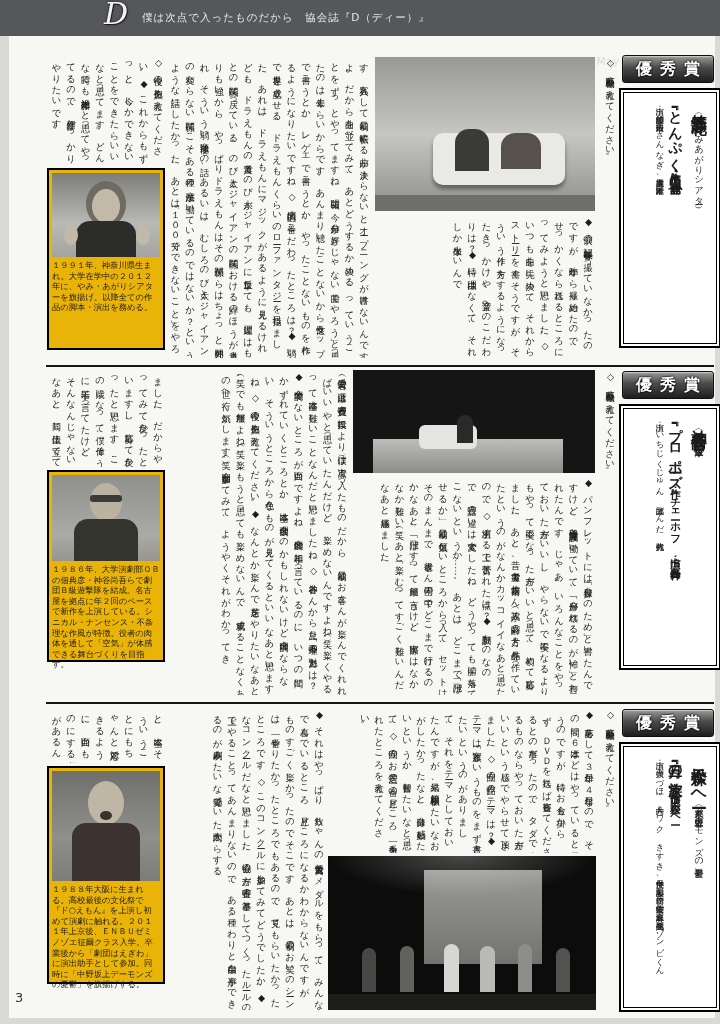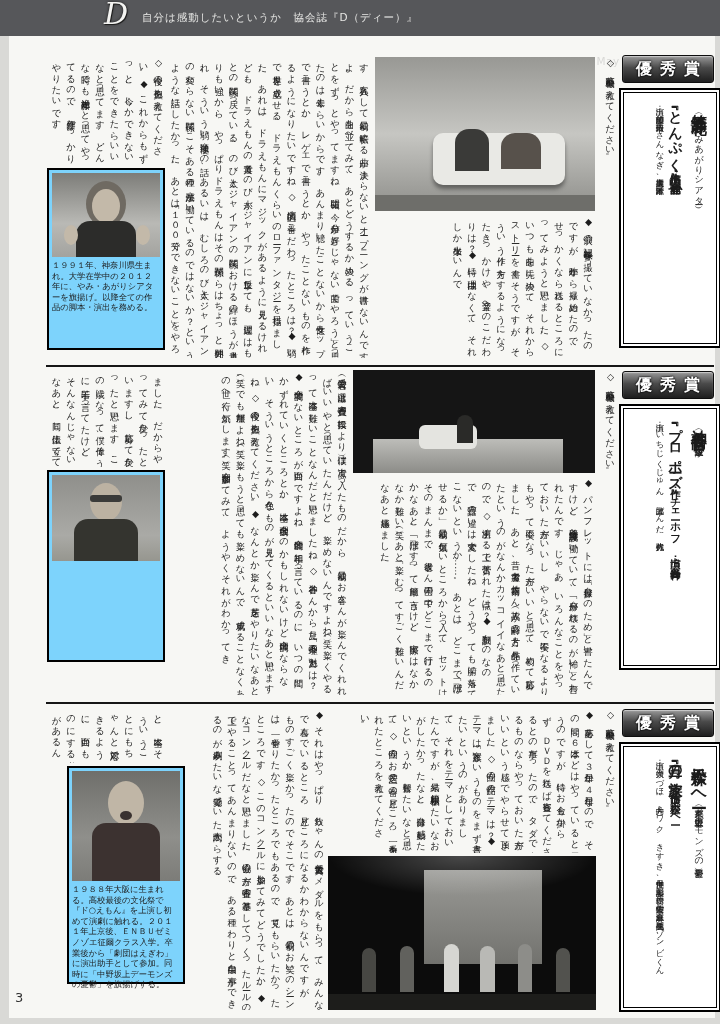--- a/index.html
+++ b/index.html
@@ -27,38 +27,38 @@
          writing-mode:vertical-rl;text-orientation:mixed;padding:8px 5px;overflow:hidden;}
   .credit-line{display:block;margin:0 2px;}
   .credit-name{font-size:16px;font-weight:bold;letter-spacing:2px;}
   .credit-aff{font-size:9px;letter-spacing:0;}
   .work-title{font-size:14px;font-weight:bold;}
   .credit-sub{font-size:10.5px;font-weight:bold;}
   .cast-line{font-size:8.3px;line-height:11px;letter-spacing:0;}
   .divider{position:absolute;left:46px;width:668px;height:2px;background:#161616;}
   
   .photo{position:absolute;overflow:hidden;}
-  .biobox{position:absolute;border:2px solid #000;background:#7dd3fc;padding:3px;box-sizing:border-box;}
+  .biobox{position:absolute;border:2px solid #000;background:#eab308;padding:3px;box-sizing:border-box;}
   .bio-photo{position:relative;width:100%;overflow:hidden;}
   .bio-caption{font-size:8.3px;line-height:10.6px;margin-top:3px;letter-spacing:0;}
   .sil-head{position:absolute;border-radius:50%;}
   .sil-body{position:absolute;border-radius:14px 14px 0 0;}
   .pnum{position:absolute;left:15px;top:990px;font-size:13px;color:#333;}
 </style>
 </head>
 <body>
 
 <div class="page">
   <div class="edge edge-left"></div>
   <div class="edge edge-right"></div>
   <div class="edge edge-bottom"></div>
 
   <div class="header">
     <span class="d-logo">D</span>
-    <span class="journal-title">自分は感動したいというか　協会誌『D（ディー）』</span>
+    <span class="journal-title">僕は次点で入ったものだから　協会誌『D（ディー）』</span>
     <span class="issue-info">2018.May ／ http://jda.jp</span>
   </div>
 
   <div class="badge" style="left:622px;top:55px;">優秀賞</div>
   <div class="creditbox" style="left:619px;top:88px;width:94px;height:252px;">
     <div class="creditbox-inner">
       <span class="credit-line"><span class="credit-name">笠浦静花</span><span class="credit-aff">（東京都／やみ・あがりシアター）</span></span>
       <span class="credit-line"><span class="work-title">『とんぷく虫』</span><span class="credit-sub">作・演出：笠浦静花</span></span>
       <span class="credit-line cast-line">出演：加藤睦望、依田玲奈、さんなぎ、高橋慶太、鈴木茉唯</span>
     </div>
@@ -105,20 +105,21 @@
   <div class="vtext" style="left:351px;top:477px;width:244px;height:218px;">◆パンフレットには「自分探しのため」と書いたんですけど、普段介護施設で働いていて、「自分が壊れるのが怖い」と言われたんです。じゃあ、いろんなことをやっておいた方がいいし、やらないで不安になるよりもやって不安になった方がいいと思って、初めて応募しました。あと、昔、名古屋で竹内菊さん（故人）が高齢の方々と作品を作っていたというのがなんかカッコイイなあと思ったので。◇演出する上で苦労された点は？◆翻訳ものなので、言語の違いは大変でしたね。どうやっても腑に落ちてこないというか……。あとは、どこまで「飛ばせるか」。最初は何気ないところから入って、セットはそのまんまで、役者さん同士の中でどこまで行けるのかなあと。「飛ばす」って簡単に言うけど、実際にはなかなか難しい（笑）。あと「楽しむ」ってすごく難しいんだなあと痛感しました。</div>
   <div class="vtext" style="left:167px;top:371px;width:182px;height:324px;">（受賞者の選出は審査員の投票により）僕は次点で入ったものだから、最初はお客さんが楽しんでくれればいいやと思っていたんだけど、楽しめないんですよね（笑）。楽しくやるって本当は難しいことなんだと思いましたね。◇神谷さんから見た「不条理の魅力」とは？◆合理的でないところが面白いですよね。合理的に相手に言っているのに、いつの間にかずれていくところとか。本当は合理的なのかもしれないけど合理的にならない、そういうところから色々なものが見えてくるといいなあと思いますね。◇今後の抱負を教えてください。◆なんとか楽しんで芝居をやりたいなあと（笑）。でも無理だよね（笑）。楽しもうと思っても楽しめないんで、成就することなくあの世へ行く気がします（笑）。今回参加してみて、ようやくそれがわかってき</div>
   <div class="vtext" style="left:47px;top:371px;width:118px;height:96px;">ました。だからやってみて良かったと思いますし、応募して良かったと思います。この歳になって僕、偉そうに若手に言ってたけど、そんなんじゃないなあと。同じ土俵に立てて良かったと思いますね。</div>
 
   <div class="biobox" style="left:47px;top:470px;width:118px;height:192px;">
     <div class="bio-photo" style="height:86px;background:linear-gradient(180deg,#8f8f8b 0%,#aaaaa6 70%,#96968f 100%);">
       <div class="sil-head" style="left:38px;top:8px;width:32px;height:38px;background:#bcb2a2;"></div>
       <div style="position:absolute;left:38px;top:20px;width:32px;height:7px;background:#3b3b39;border-radius:3px;"></div>
       <div class="sil-body" style="left:22px;top:44px;width:64px;height:42px;background:#34342f;"></div>
     </div>
+    <div class="bio-caption">１９８６年、大学演劇部ＯＢの佃典彦・神谷尚吾らで劇団Ｂ級遊撃隊を結成。名古屋を拠点に年２回のペースで新作を上演している。シニカル・ナンセンス・不条理な作風が特徴。役者の肉体を通して「空気」が体感できる舞台づくりを目指す。</div>
   </div>
   <div class="divider" style="top:702px;"></div>
 
   <div class="badge" style="left:622px;top:709px;">優秀賞</div>
   <div class="creditbox" style="left:619px;top:742px;width:94px;height:262px;">
     <div class="creditbox-inner">
       <span class="credit-line"><span class="credit-name">松森モヘー</span><span class="credit-aff">（東京都／中野坂上デーモンズの憂鬱）</span></span>
       <span class="credit-line"><span class="work-title">『三月の家族。』</span><span class="credit-sub">作・演出：松森モヘー</span></span>
       <span class="credit-line cast-line">出演：大須みづほ、井内ミワク、きすき、中尾伸良、工藤彩加、菅原樹、佐藤宏樹、三森麻美、高橋花生、ゾンビくん</span>
     </div>
@@ -133,21 +134,21 @@
     <div class="sil-body" style="left:72px;bottom:18px;width:14px;height:46px;background:#61615d;"></div>
     <div class="sil-body" style="left:116px;bottom:18px;width:15px;height:48px;background:#d6d6d2;"></div>
     <div class="sil-body" style="left:152px;bottom:18px;width:15px;height:46px;background:#b9b9b5;"></div>
     <div class="sil-body" style="left:190px;bottom:18px;width:14px;height:48px;background:#8d8d89;"></div>
     <div class="sil-body" style="left:228px;bottom:18px;width:14px;height:44px;background:#52524e;"></div>
     <div style="position:absolute;left:0;bottom:0;width:100%;height:16px;background:#1d1d1b;"></div>
   </div>
   <div class="vtext" style="left:167px;top:709px;width:159px;height:301px;">◆それはやっぱり、欽ちゃんの仮装大賞でメダルをもらって、みんなで喜んでいるところ。見どころになるかわからないんですが、ものすごく楽しかったのでそこです。あとは、最初のお笑いのシーンは、一番やりたかったところでもあるので、見てもらいたかったところです。◇このコンクールに参加してみてどうでしたか。◆大変なコンクールだなと思いました。協会の方が審査の基準としてつくったルールの上でやることってあんまりないので、ある種、わりと自由な事ができるのが演劇みたいな感覚でいた人間からする</div>
   <div class="vtext" style="left:47px;top:709px;width:118px;height:54px;">と、本当にそういうことにもちゃんと対応できるように、面白いものにする必要があるんだなと勉強になった期間でした。</div>
 
-  <div class="biobox" style="left:47px;top:766px;width:118px;height:218px;margin-left:20px;">
+  <div class="biobox" style="left:47px;top:766px;width:118px;height:218px;">
     <div class="bio-photo" style="height:110px;background:linear-gradient(180deg,#6f6f6b 0%,#8f8f8b 60%,#7c7c78 100%);">
       <div class="sil-head" style="left:36px;top:10px;width:36px;height:44px;background:#c0b6a6;"></div>
       <div class="sil-head" style="left:48px;top:40px;width:12px;height:9px;background:#3a3230;"></div>
       <div class="sil-body" style="left:20px;top:52px;width:68px;height:58px;background:#3c3230;"></div>
     </div>
     <div class="bio-caption">１９８８年大阪に生まれる。高校最後の文化祭で『ド○えもん』を上演し初めて演劇に触れる。２０１１年上京後、ＥＮＢＵゼミノゾエ征爾クラス入学。卒業後から「劇団はえぎわ」に演出助手として参加。同時に「中野坂上デーモンズの憂鬱」を旗揚げする。</div>
   </div>
 
   <div class="pnum">3</div>
 </div>

